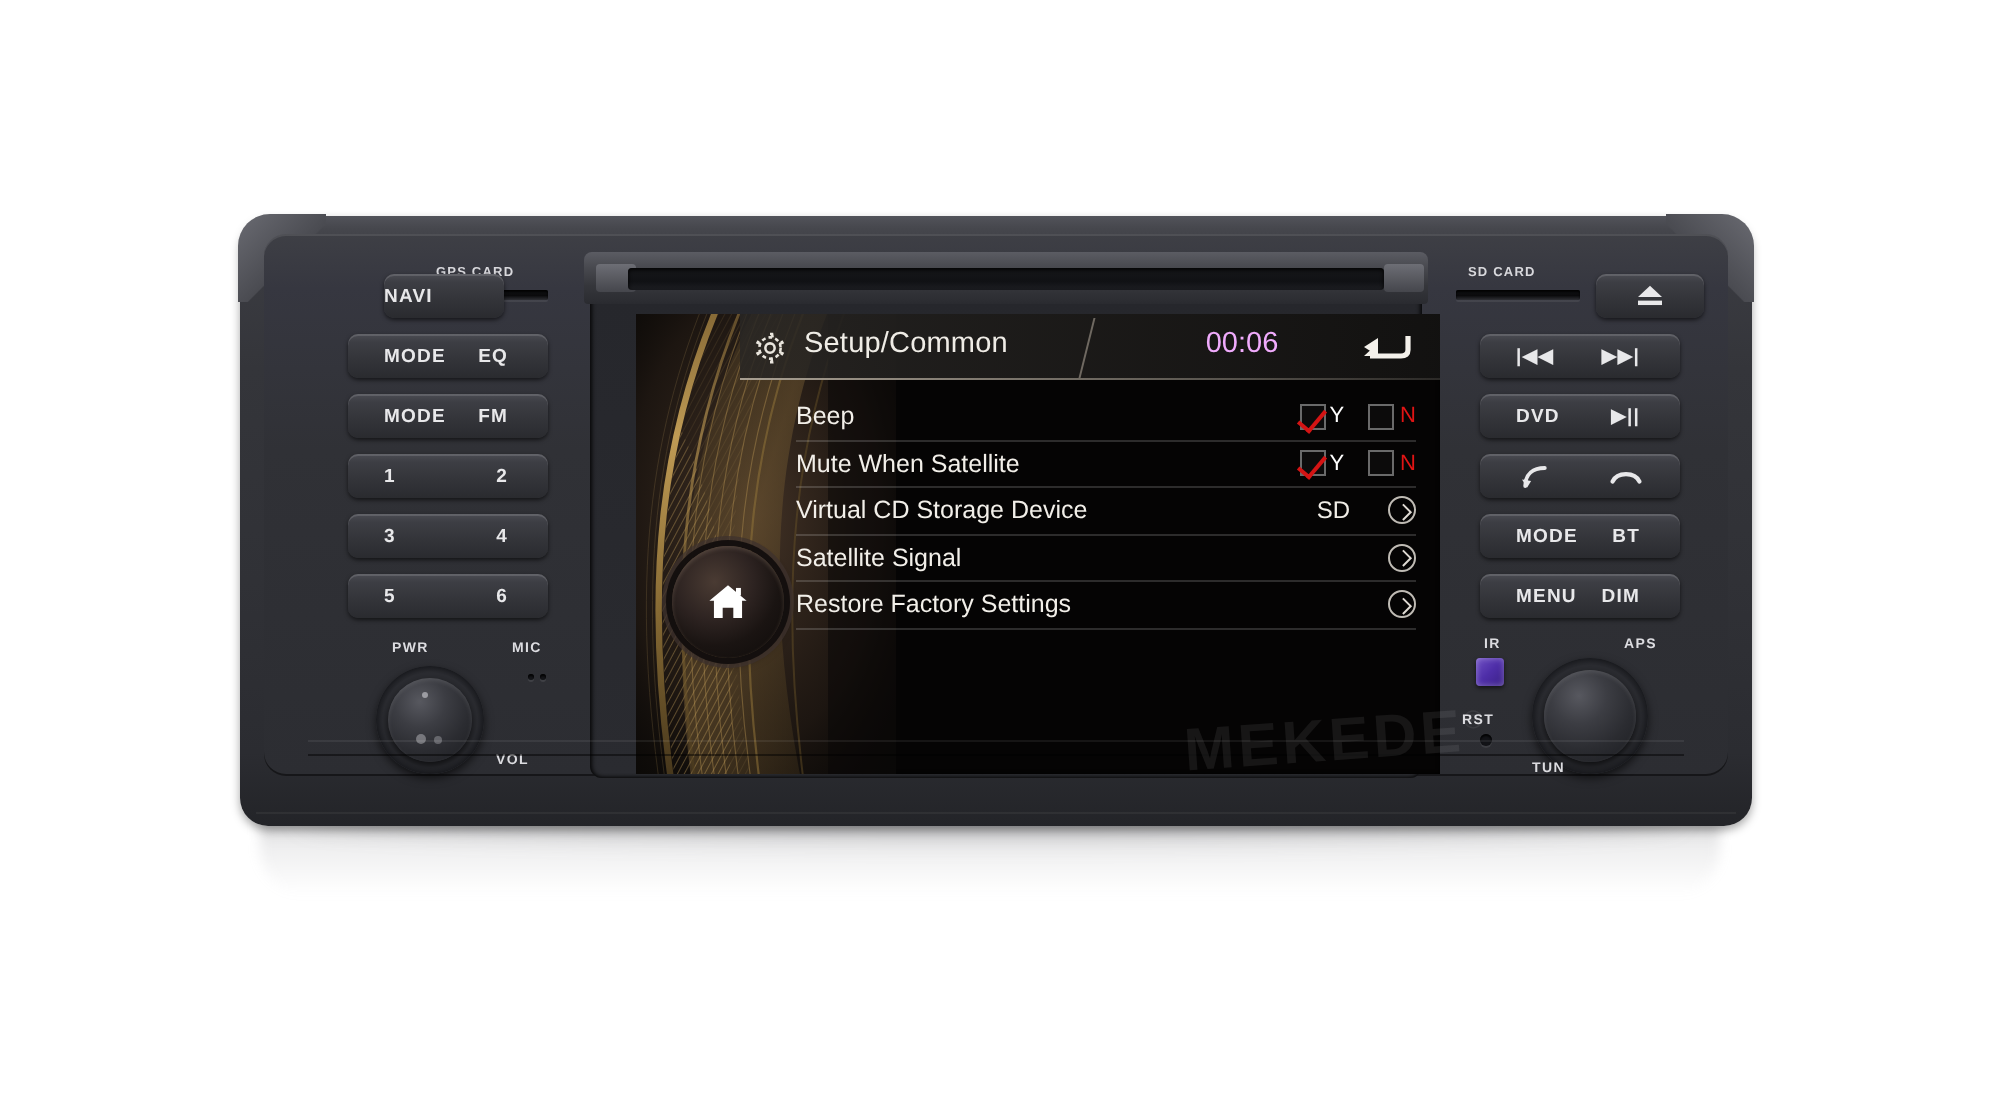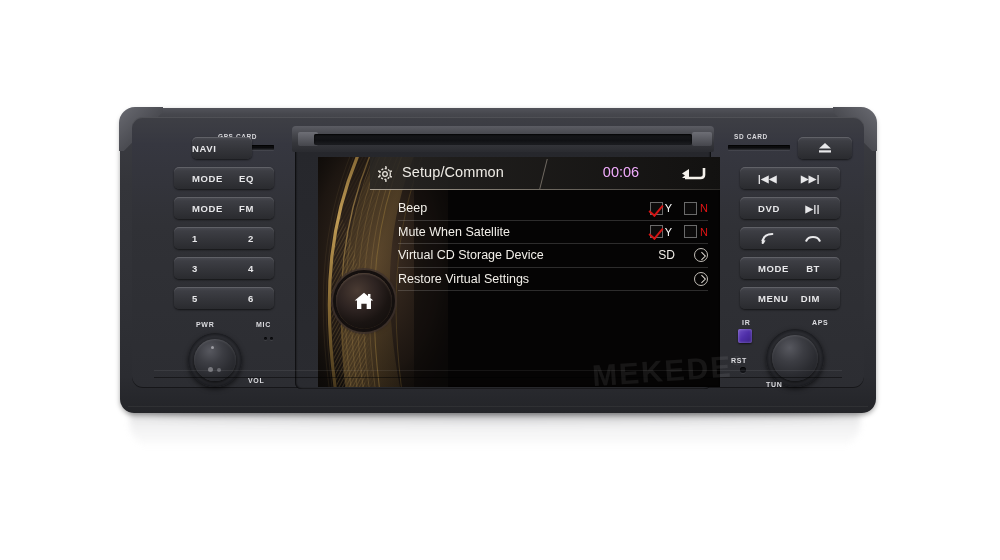--- a/index.html
+++ b/index.html
@@ -521,23 +521,29 @@
         </div>
 
         <div class="row">
           <span class="row-label">Virtual CD Storage Device</span>
           <div class="row-right">
             <span class="row-value">SD</span>
             <div class="chev"></div>
           </div>
         </div>
 
-
         <div class="row">
-          <span class="row-label">Restore Virtual Settings</span>
+          <span class="row-label">Satellite Signal</span>
+          <div class="row-right">
+            <div class="chev"></div>
+          </div>
+        </div>
+
+        <div class="row">
+          <span class="row-label">Restore Factory Settings</span>
           <div class="row-right">
             <div class="chev"></div>
           </div>
         </div>
 
       </div>
 
       <div id="home-btn">
         <div id="home-glyph">
           <svg width="21" height="19" viewBox="0 0 22 20">

